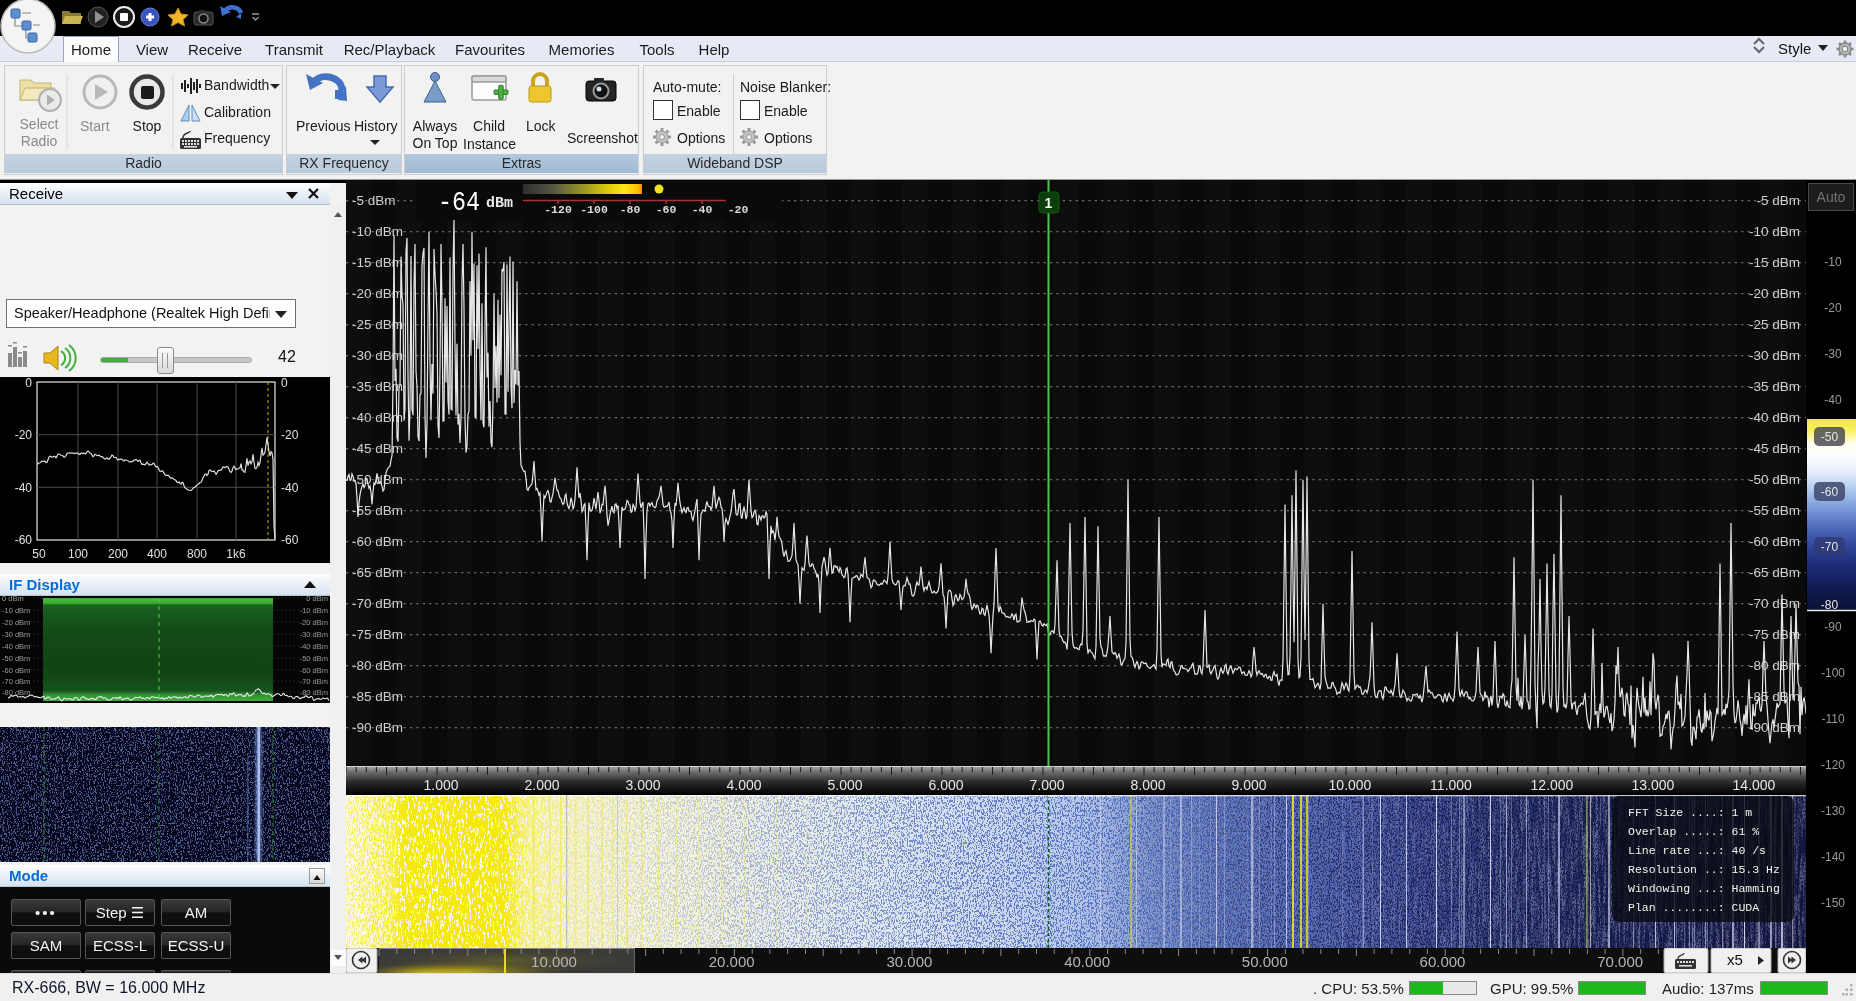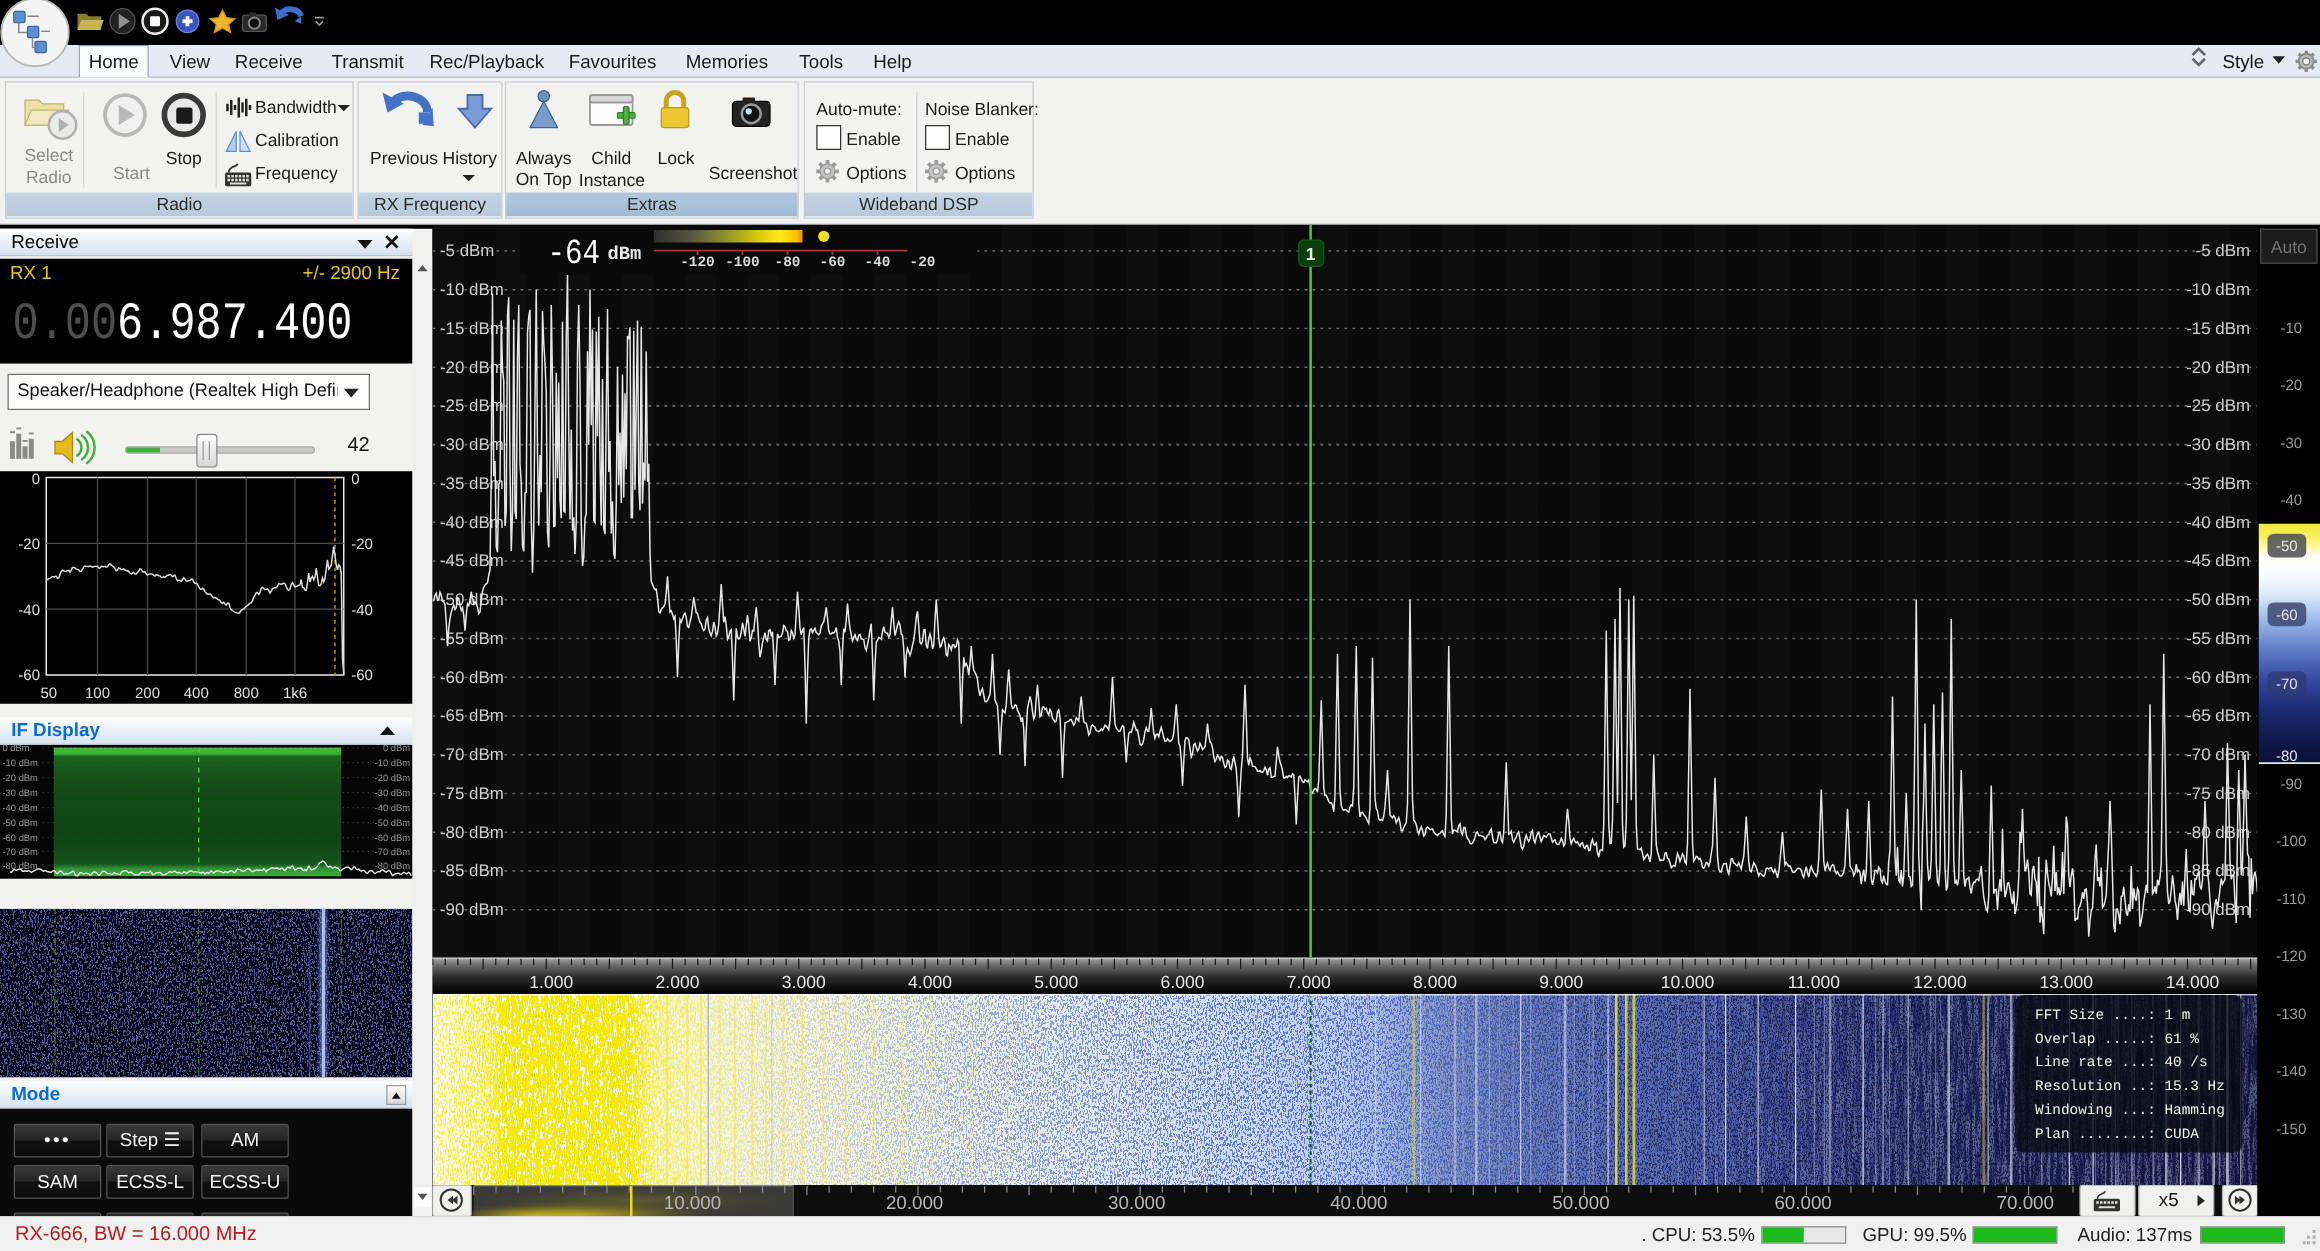--- a/index.html
+++ b/index.html
@@ -159,21 +159,21 @@
               <rect x="5" y="13" width="2" height="2"></rect>
               <rect x="8" y="13" width="2" height="2"></rect>
               <rect x="11" y="13" width="2" height="2"></rect>
               <rect x="14" y="13" width="2" height="2"></rect>
               <rect x="17" y="13" width="2" height="2"></rect>
               <rect x="4" y="16" width="13" height="1.6"></rect>
             </g>
       </g>
     </svg>
     <div class="ritem gray" style="left:8px;top:50px;width:52px;text-align:center;">Select<br>Radio</div>
-    <div class="ritem gray" style="left:75px;top:64px;width:40px;text-align:right;">Start</div>
+    <div class="ritem gray" style="left:75px;top:52px;width:40px;text-align:left;">Start</div>
     <div class="ritem" style="left:122px;top:52px;width:40px;text-align:center;">Stop</div>
     <div class="ritem" style="left:199px;top:11px;">Bandwidth</div>
     <div class="ritem" style="left:199px;top:38px;">Calibration</div>
     <div class="ritem" style="left:199px;top:64px;">Frequency</div>
     <svg width="12" height="8" style="position:absolute;left:264px;top:17px">
           <path d="M1 1 l5 5 l5 -5 Z" fill="#222"></path>
         </svg>
   </div>
 
   <div class="rgroup" style="left:286px;width:116px;">
@@ -250,25 +250,20 @@
     <div style="position:absolute;left:89px;top:8px;width:1px;height:80px;background:#c9cdd2;"></div>
   </div>
 </div>
 
 <div class="abs" id="leftpanel">
   <div class="phdr" style="top:0;"><b>Receive</b>
     <svg width="50" height="22" style="position:absolute;right:2px;top:0">
           <path d="M8 9 l6 7 l6 -7 Z" fill="#111"></path>
           <path d="M31 6 l9 9 M40 6 l-9 9" stroke="#111" stroke-width="2.2"></path>
         </svg>
-  </div>
-  <div class="abs" id="freqbox">
-    <span class="rx">RX 1</span>
-        <span class="pm">+/- 2900 Hz</span>
-    <div id="freqdigits"><span style="color:#4e4e4e;">0.00</span><span style="color:#fff;">6.987.400</span></div>
   </div>
   <div class="abs" id="audiorow">
     <div id="combo">
           <div class="ctext">Speaker/Headphone (Realtek High Definiti...</div>
           <div class="arr"></div>
         </div>
     <svg width="90" height="34" style="position:absolute;left:8px;top:50px">
 
       <g fill="#8a8a8a">
         <rect x="0" y="12" width="4" height="14"></rect>
@@ -1158,21 +1153,21 @@
     <g font-size="12" fill="#e4e4e4" font-family="Liberation Sans" text-anchor="middle">
       <text x="23.5" y="261">-50</text>
           <text x="23.5" y="316">-60</text>
           <text x="23.5" y="371">-70</text>
           <text x="23.5" y="429">-80</text>
     </g>
   </svg>
 </div>
 
 <div class="abs" id="statusbar">
-  <div style="position:absolute;left:12px;top:5px;color:#b91c1c;font-size:16px;">RX-666, BW = 16.000 MHz</div>
+  <div style="position:absolute;left:12px;top:5px;color:#0f172a;font-size:16px;">RX-666, BW = 16.000 MHz</div>
   <div style="position:absolute;left:1313px;top:6px;">. CPU: 53.5%</div>
   <div class="sbar" style="left:1409px;">
         <div class="f" style="width:50%;"></div>
       </div>
   <div style="position:absolute;left:1490px;top:6px;">GPU: 99.5%</div>
   <div class="sbar" style="left:1578px;">
         <div class="f" style="width:100%;"></div>
       </div>
   <div style="position:absolute;left:1662px;top:6px;">Audio: 137ms</div>
   <div class="sbar" style="left:1760px;">

